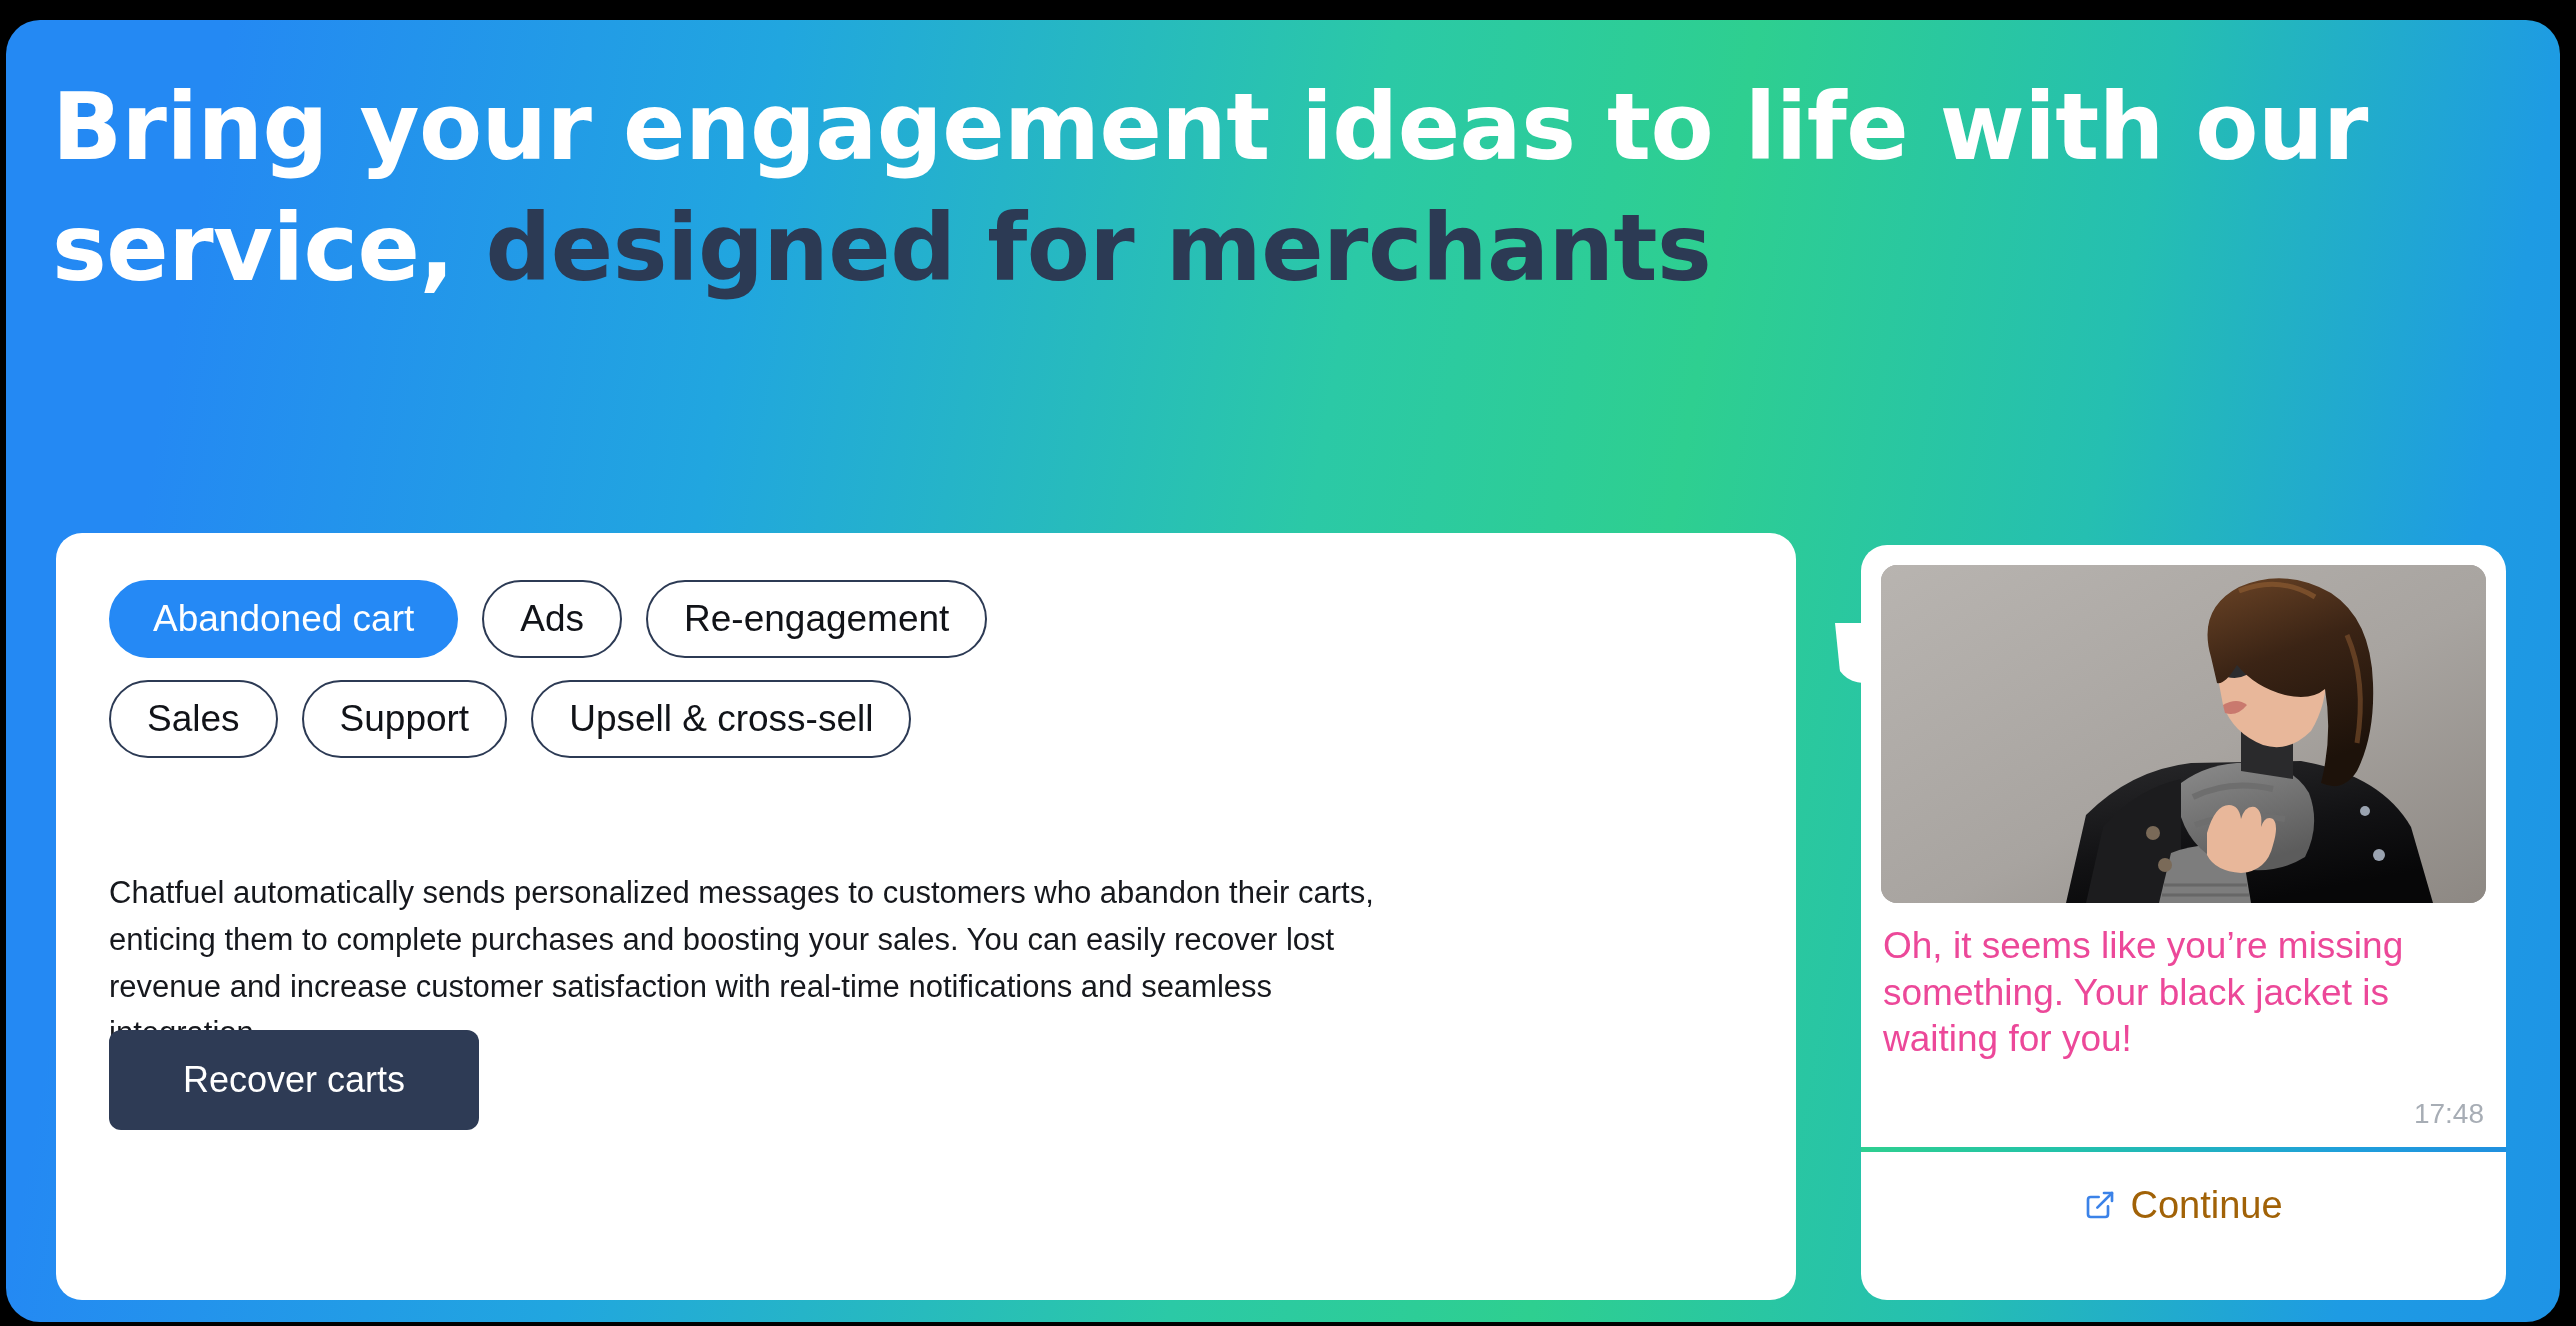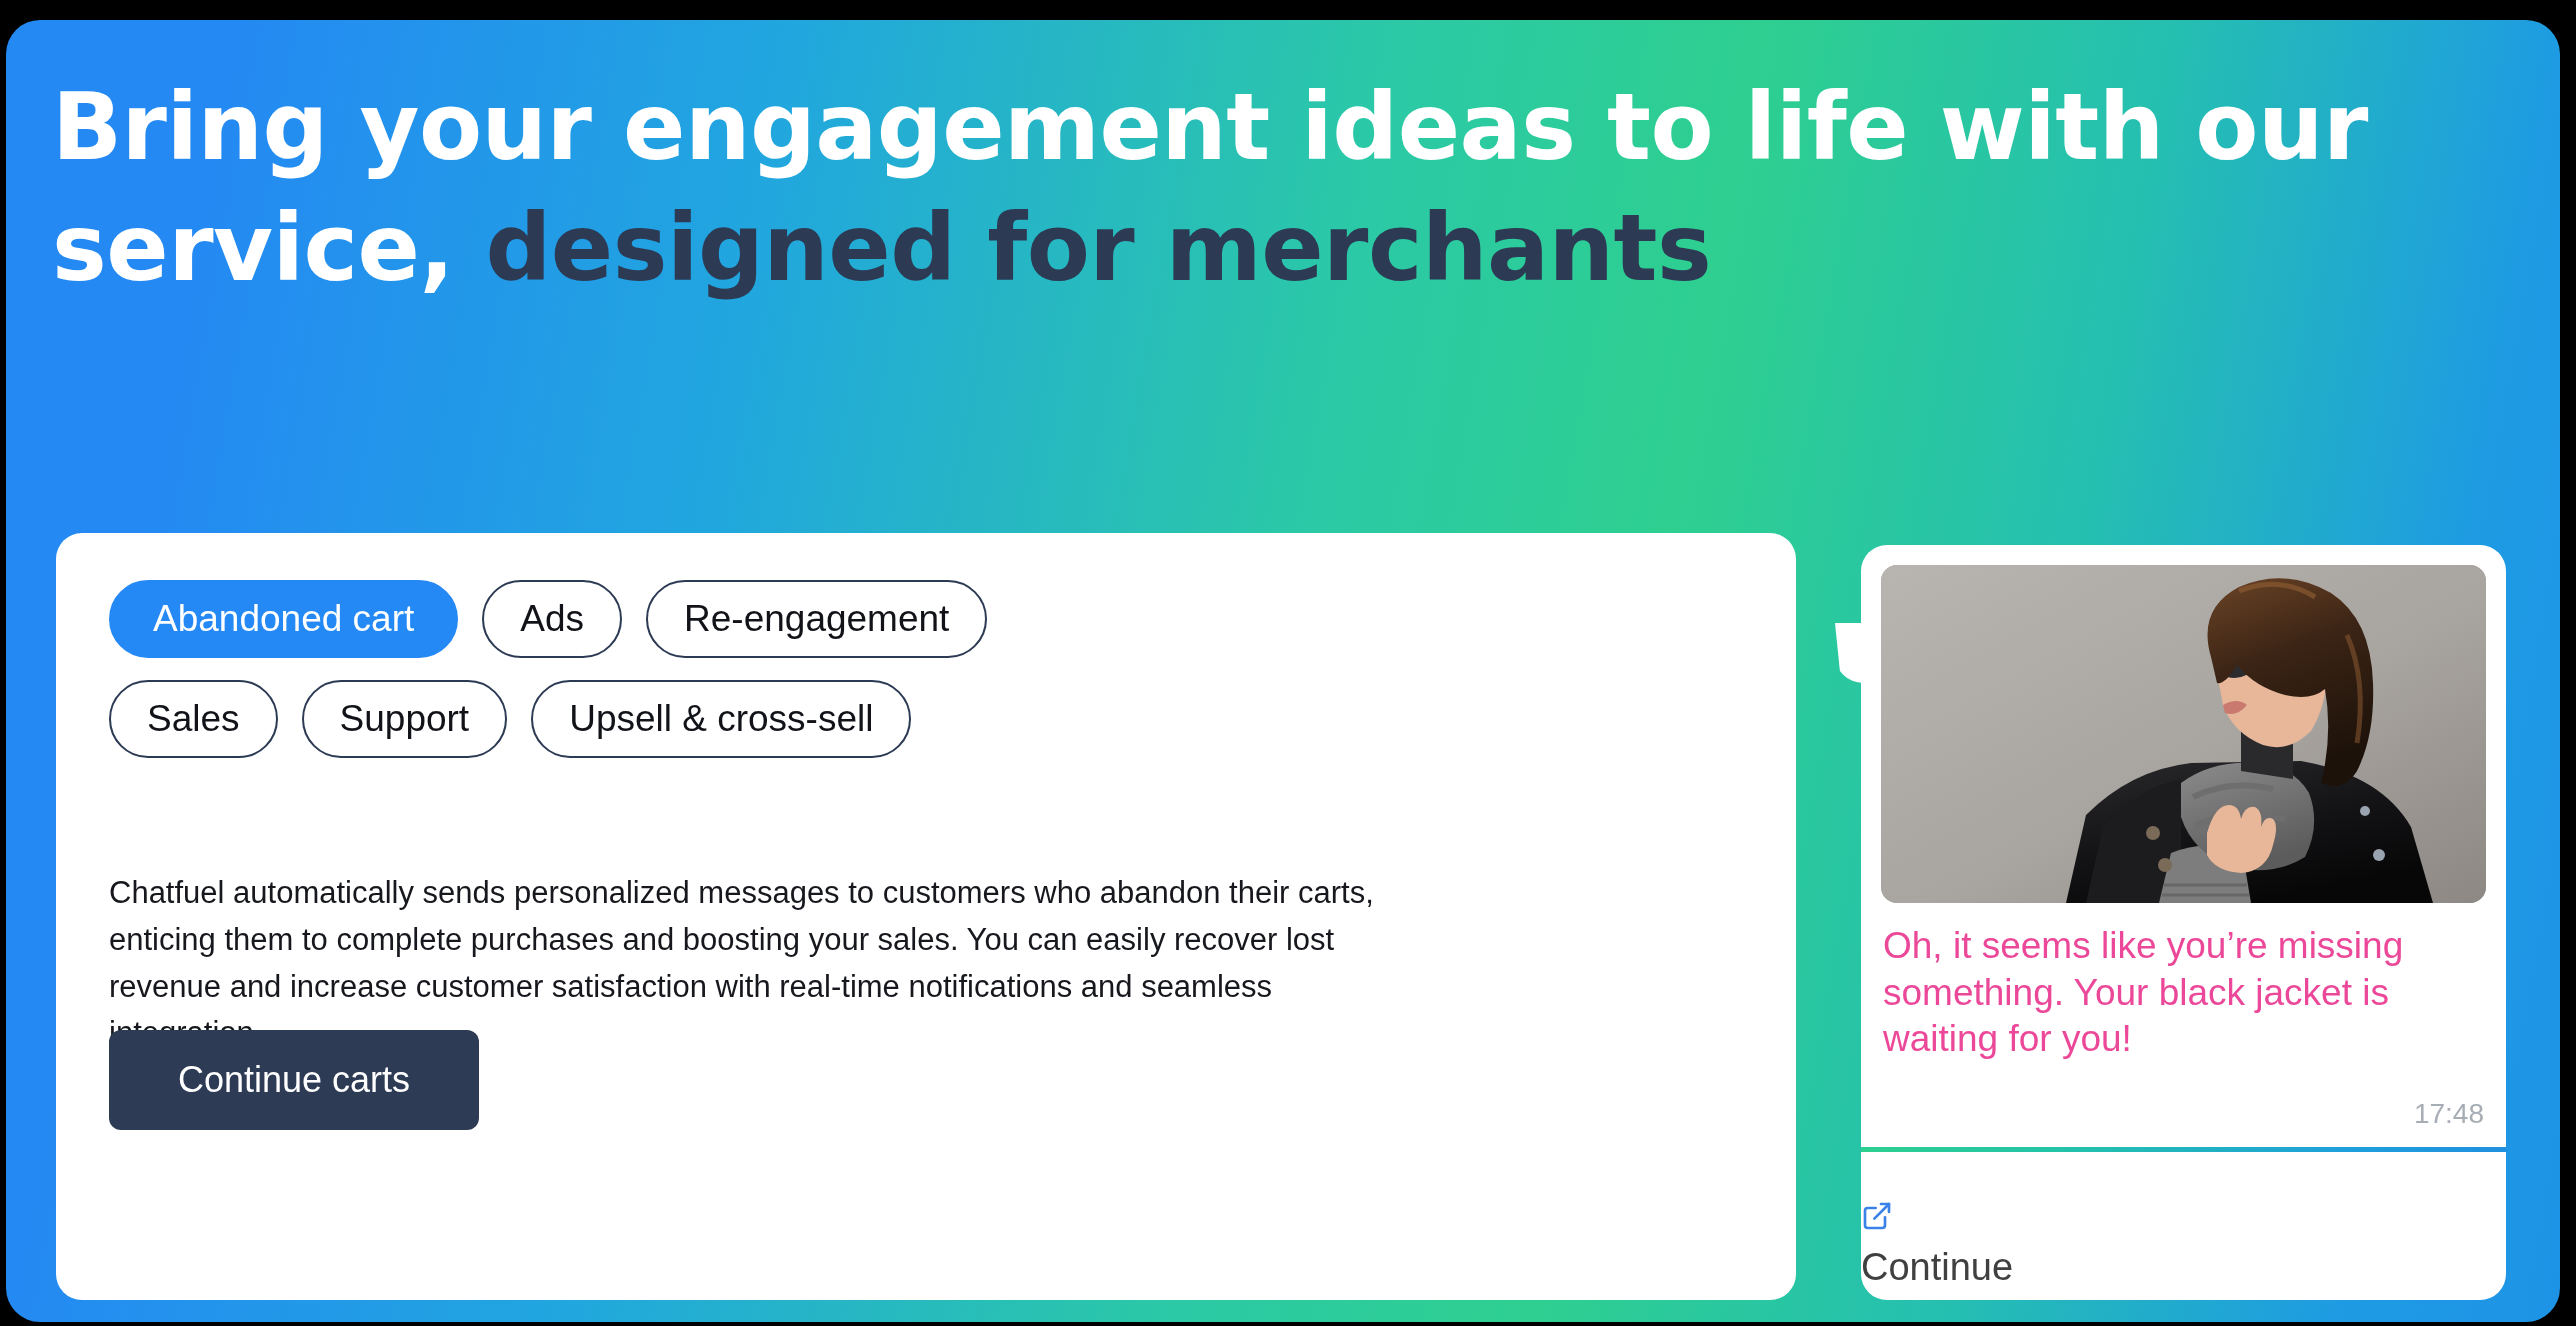--- a/index.html
+++ b/index.html
@@ -167,25 +167,24 @@
     position: absolute;
     left: 0; top: 607px;
     width: 100%; height: 148px;
     display: flex;
     align-items: flex-start;
     justify-content: center;
     padding-top: 32px;
     gap: 14px;
     background: transparent;
     border: none;
-    color: #404040;
+    color: #a16207;
     font-family: "Liberation Sans", sans-serif;
     font-size: 38px;
     cursor: pointer;
-    flex-direction: column;
   }
   #continue-btn svg { margin-top: 5px; }
 </style>
 </head>
 <body>
 
 <div id="stage">
 
   <div id="hero">
 
@@ -215,21 +214,21 @@
               <span>Support</span>
             </div>
           <div class="pill">
               <span>Upsell &amp; cross-sell</span>
             </div>
         </div>
       </div>
 
       <p id="description">Chatfuel automatically sends personalized messages to customers who abandon their carts, enticing them to complete purchases and boosting your sales. You can easily recover lost revenue and increase customer satisfaction with real-time notifications and seamless integration.</p>
 
-      <button id="recover-btn">Continue carts</button>
+      <button id="recover-btn">Recover carts</button>
     </div>
 
     <div id="chat-card">
 
       <div id="chat-tail"></div>
 
       <div id="chat-photo">
         <svg viewBox="0 0 605 338" preserveAspectRatio="xMidYMid slice">
           <defs>
             <linearGradient id="wall" x1="0" y1="0" x2="1" y2="1">

